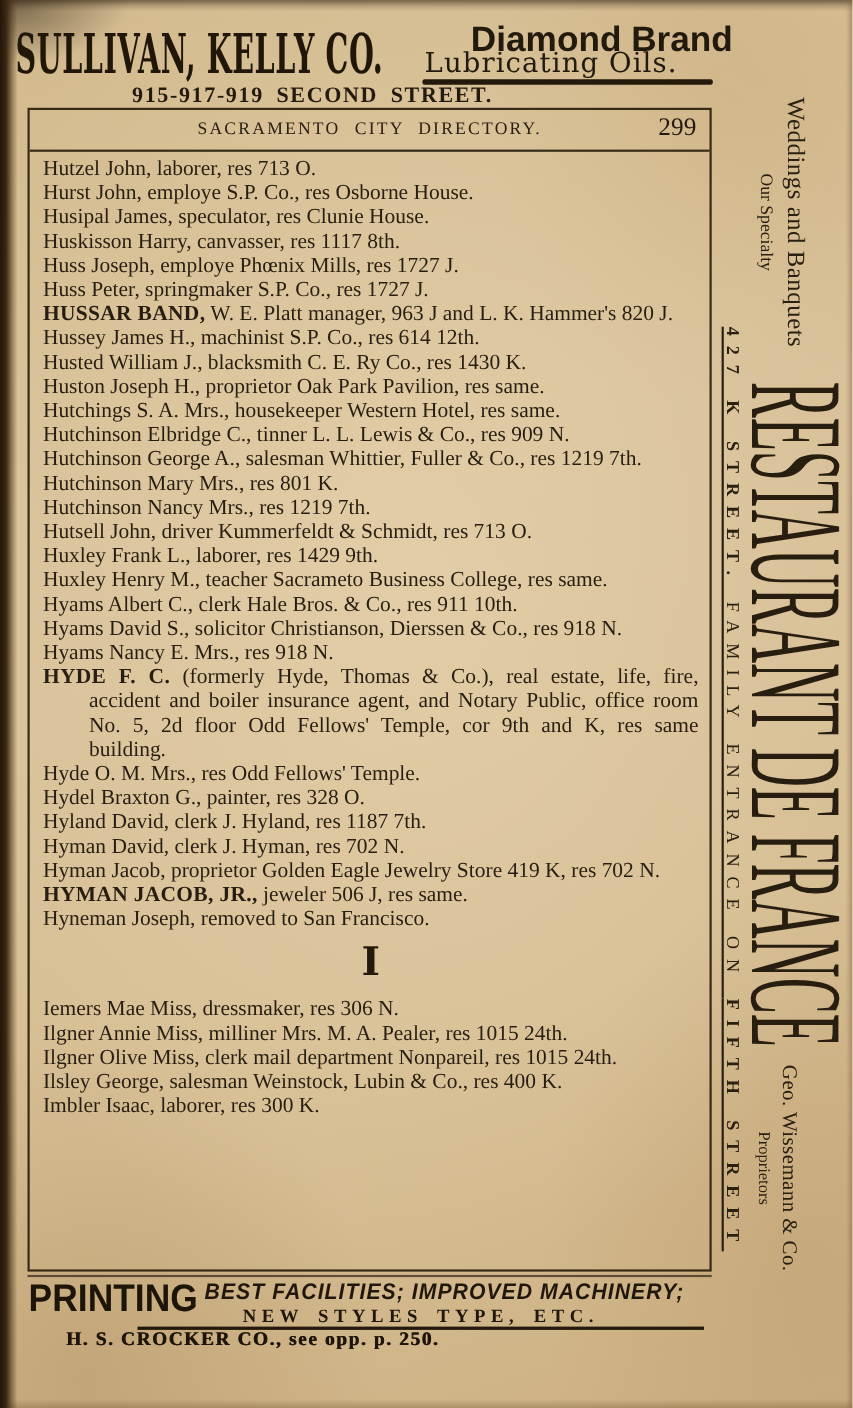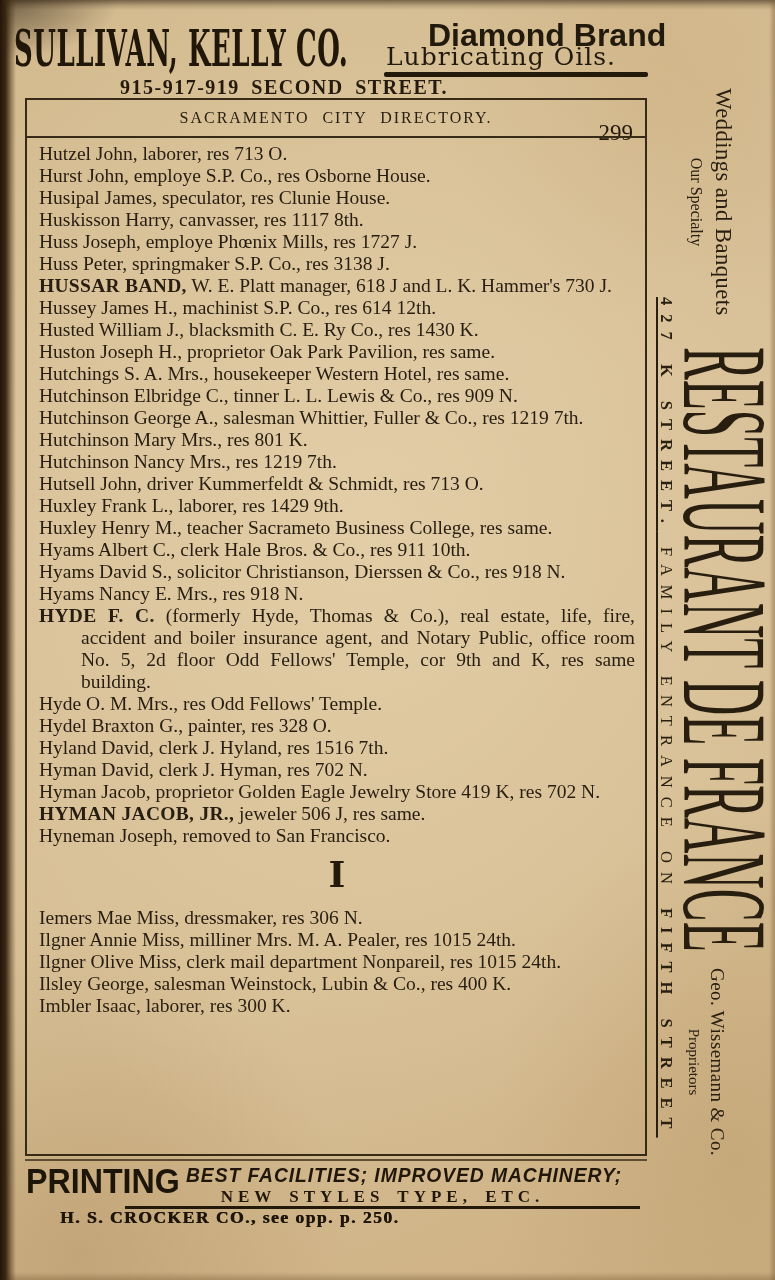--- a/index.html
+++ b/index.html
@@ -38,21 +38,21 @@
     font-family:"Liberation Serif",serif;font-weight:bold;font-size:20px;letter-spacing:1.5px;word-spacing:5px;
     color:#241a0d;white-space:nowrap;}
 
   
   .dirbox{position:absolute;left:25px;top:98px;width:622px;height:1058px;
     border:2.5px solid #372b18;box-sizing:border-box;}
   .dir-underline2{position:absolute;left:25px;top:1159px;width:622px;height:1.5px;background:rgba(55,43,24,.75);}
   .dir-head{position:relative;height:36px;}
   .dir-title{position:absolute;left:0;right:0;top:9px;text-align:center;
     font-size:16px;letter-spacing:2px;word-spacing:7px;color:#2a2012;}
-  .dir-pagenum{position:absolute;right:12px;top:3px;font-size:23px;color:#241a0c;margin-top:17px;}
+  .dir-pagenum{position:absolute;right:12px;top:3px;font-size:23px;color:#241a0c;}
   .dir-headrule{position:absolute;left:0;top:36px;width:100%;height:2px;background:#372b18;}
   .entries{position:absolute;left:12px;right:10px;top:43px;
     font-size:19.5px;line-height:22px;color:#271d10;}
   .entry{padding-left:42px;text-indent:-42px;text-align:justify;}
   .entry b{font-weight:bold;letter-spacing:.3px;}
   .section-head{text-align:center;font-family:"DejaVu Serif",serif;font-weight:bold;
     font-size:36px;line-height:40px;margin:7px 0 13px 0;color:#241a0c;}
 
   
   .side-banner{position:absolute;left:772px;top:82px;width:1150px;height:122px;
@@ -106,40 +106,40 @@
       <div class="dir-pagenum">299</div>
       <div class="dir-headrule"></div>
     </div>
     <div class="entries">
       <div>
           <div class="entry"><span>Hutzel John, laborer, res 713 O.</span></div>
           <div class="entry"><span>Hurst John, employe S.P. Co., res Osborne House.</span></div>
           <div class="entry"><span>Husipal James, speculator, res Clunie House.</span></div>
           <div class="entry"><span>Huskisson Harry, canvasser, res 1117 8th.</span></div>
           <div class="entry"><span>Huss Joseph, employe Phœnix Mills, res 1727 J.</span></div>
-          <div class="entry"><span>Huss Peter, springmaker S.P. Co., res 3138 J.</span></div>
-          <div class="entry"><b>HUSSAR BAND,</b><span> W. E. Platt manager, 618 J and L. K. Hammer's 730 J.</span></div>
+          <div class="entry"><span>Huss Peter, springmaker S.P. Co., res 1727 J.</span></div>
+          <div class="entry"><b>HUSSAR BAND,</b><span> W. E. Platt manager, 963 J and L. K. Hammer's 820 J.</span></div>
           <div class="entry"><span>Hussey James H., machinist S.P. Co., res 614 12th.</span></div>
           <div class="entry"><span>Husted William J., blacksmith C. E. Ry Co., res 1430 K.</span></div>
           <div class="entry"><span>Huston Joseph H., proprietor Oak Park Pavilion, res same.</span></div>
           <div class="entry"><span>Hutchings S. A. Mrs., housekeeper Western Hotel, res same.</span></div>
           <div class="entry"><span>Hutchinson Elbridge C., tinner L. L. Lewis &amp; Co., res 909 N.</span></div>
           <div class="entry"><span>Hutchinson George A., salesman Whittier, Fuller &amp; Co., res 1219 7th.</span></div>
           <div class="entry"><span>Hutchinson Mary Mrs., res 801 K.</span></div>
           <div class="entry"><span>Hutchinson Nancy Mrs., res 1219 7th.</span></div>
           <div class="entry"><span>Hutsell John, driver Kummerfeldt &amp; Schmidt, res 713 O.</span></div>
           <div class="entry"><span>Huxley Frank L., laborer, res 1429 9th.</span></div>
           <div class="entry"><span>Huxley Henry M., teacher Sacrameto Business College, res same.</span></div>
           <div class="entry"><span>Hyams Albert C., clerk Hale Bros. &amp; Co., res 911 10th.</span></div>
           <div class="entry"><span>Hyams David S., solicitor Christianson, Dierssen &amp; Co., res 918 N.</span></div>
           <div class="entry"><span>Hyams Nancy E. Mrs., res 918 N.</span></div>
           <div class="entry"><b>HYDE F. C.</b><span> (formerly Hyde, Thomas &amp; Co.), real estate, life, fire, accident and boiler insurance agent, and Notary Public, office room No. 5, 2d floor Odd Fellows' Temple, cor 9th and K, res same building.</span></div>
           <div class="entry"><span>Hyde O. M. Mrs., res Odd Fellows' Temple.</span></div>
           <div class="entry"><span>Hydel Braxton G., painter, res 328 O.</span></div>
-          <div class="entry"><span>Hyland David, clerk J. Hyland, res 1516 7th.</span></div>
+          <div class="entry"><span>Hyland David, clerk J. Hyland, res 1187 7th.</span></div>
           <div class="entry"><span>Hyman David, clerk J. Hyman, res 702 N.</span></div>
           <div class="entry"><span>Hyman Jacob, proprietor Golden Eagle Jewelry Store 419 K, res 702 N.</span></div>
           <div class="entry"><b>HYMAN JACOB, JR.,</b><span> jeweler 506 J, res same.</span></div>
           <div class="entry"><span>Hyneman Joseph, removed to San Francisco.</span></div>
         </div>
       <div class="section-head">I</div>
       <div>
           <div class="entry"><span>Iemers Mae Miss, dressmaker, res 306 N.</span></div>
           <div class="entry"><span>Ilgner Annie Miss, milliner Mrs. M. A. Pealer, res 1015 24th.</span></div>
           <div class="entry"><span>Ilgner Olive Miss, clerk mail department Nonpareil, res 1015 24th.</span></div>

